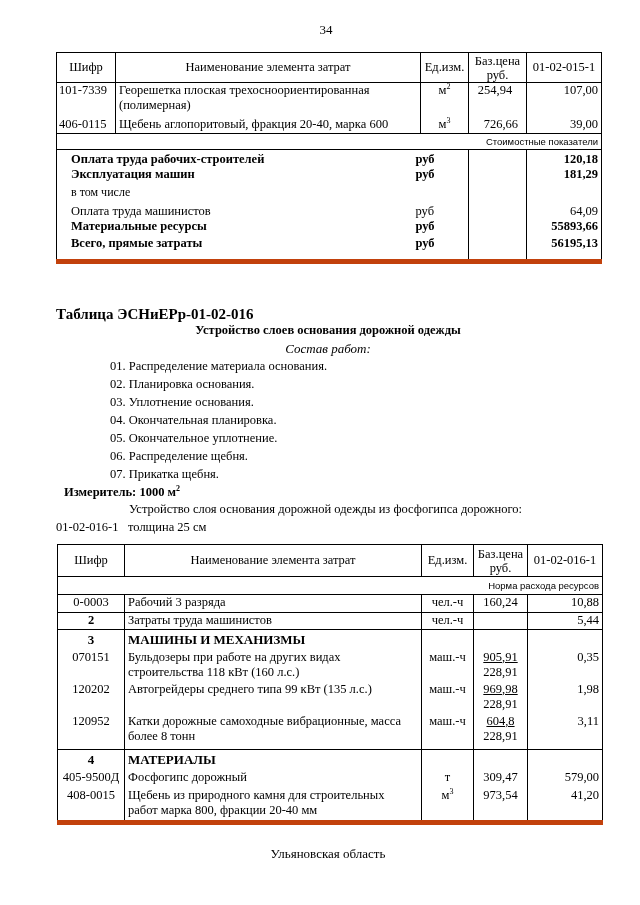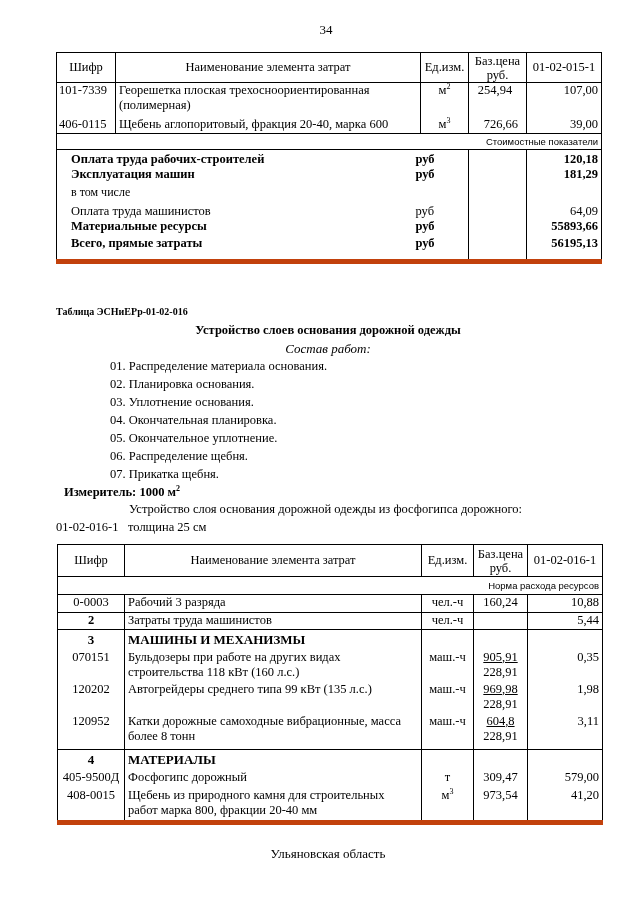--- a/index.html
+++ b/index.html
@@ -104,21 +104,21 @@
   </tr>
   <tr style="height:25px;">
     <td class="bl bb bold" style="padding-left:14px;">Всего, прямые затраты</td>
     <td class="br bb bold">руб</td>
     <td class="br bb"></td>
     <td class="br bb r bold">56195,13</td>
   </tr>
 </tbody>
   </table>
 
-<div class="abs bold" style="left:56px; top:306px; font-size:10px;text-align:center;">Таблица  ЭСНиЕРр-01-02-016</div>
+<div class="abs bold" style="left:56px; top:306px; font-size:15px;text-align:center;">Таблица  ЭСНиЕРр-01-02-016</div>
 <div class="abs bold" style="left:0; width:656px; top:323px; text-align:center; font-size:12.5px;">Устройство слоев основания дорожной одежды</div>
 <div class="abs" style="left:0; width:656px; top:341px; text-align:center; font-style:italic; font-size:13px;">Состав работ:</div>
 <div class="abs txt" style="left:72px; top:357px;">
   <div>01. Распределение материала основания.</div>
   <div>02. Планировка основания.</div>
   <div>03. Уплотнение основания.</div>
   <div>04. Окончательная планировка.</div>
   <div>05. Окончательное уплотнение.</div>
   <div>06. Распределение щебня.</div>
   <div>07. Прикатка щебня.</div>

